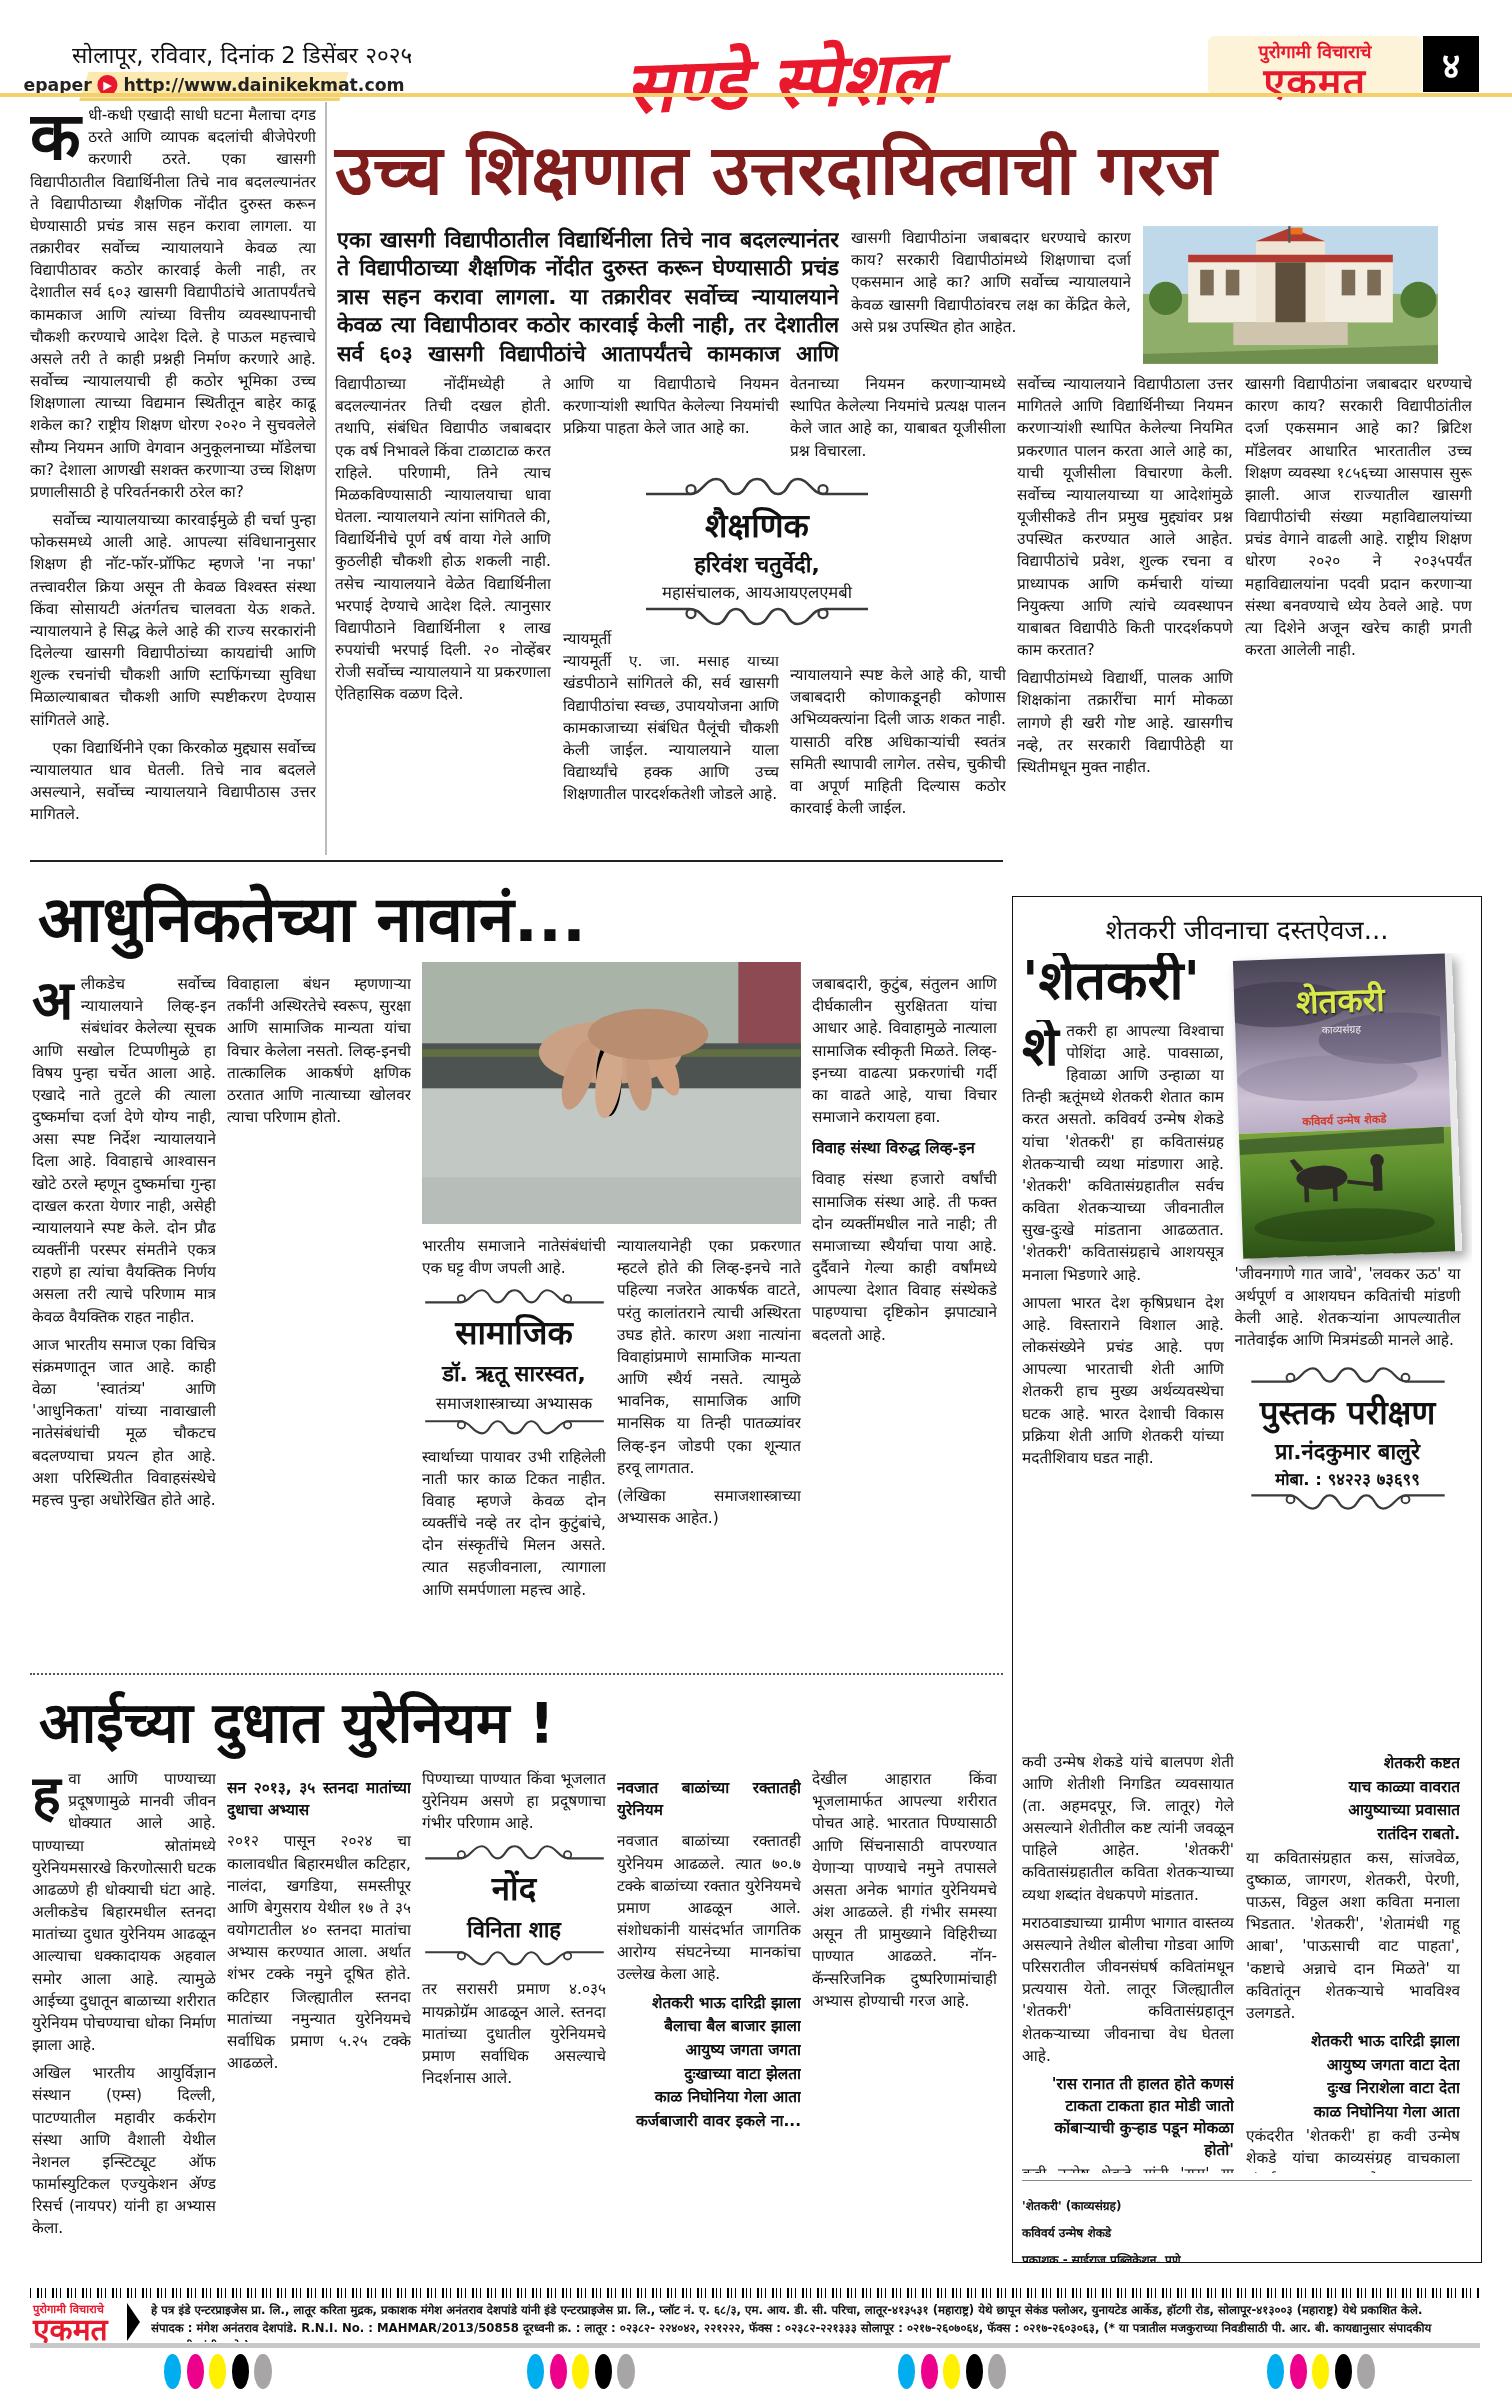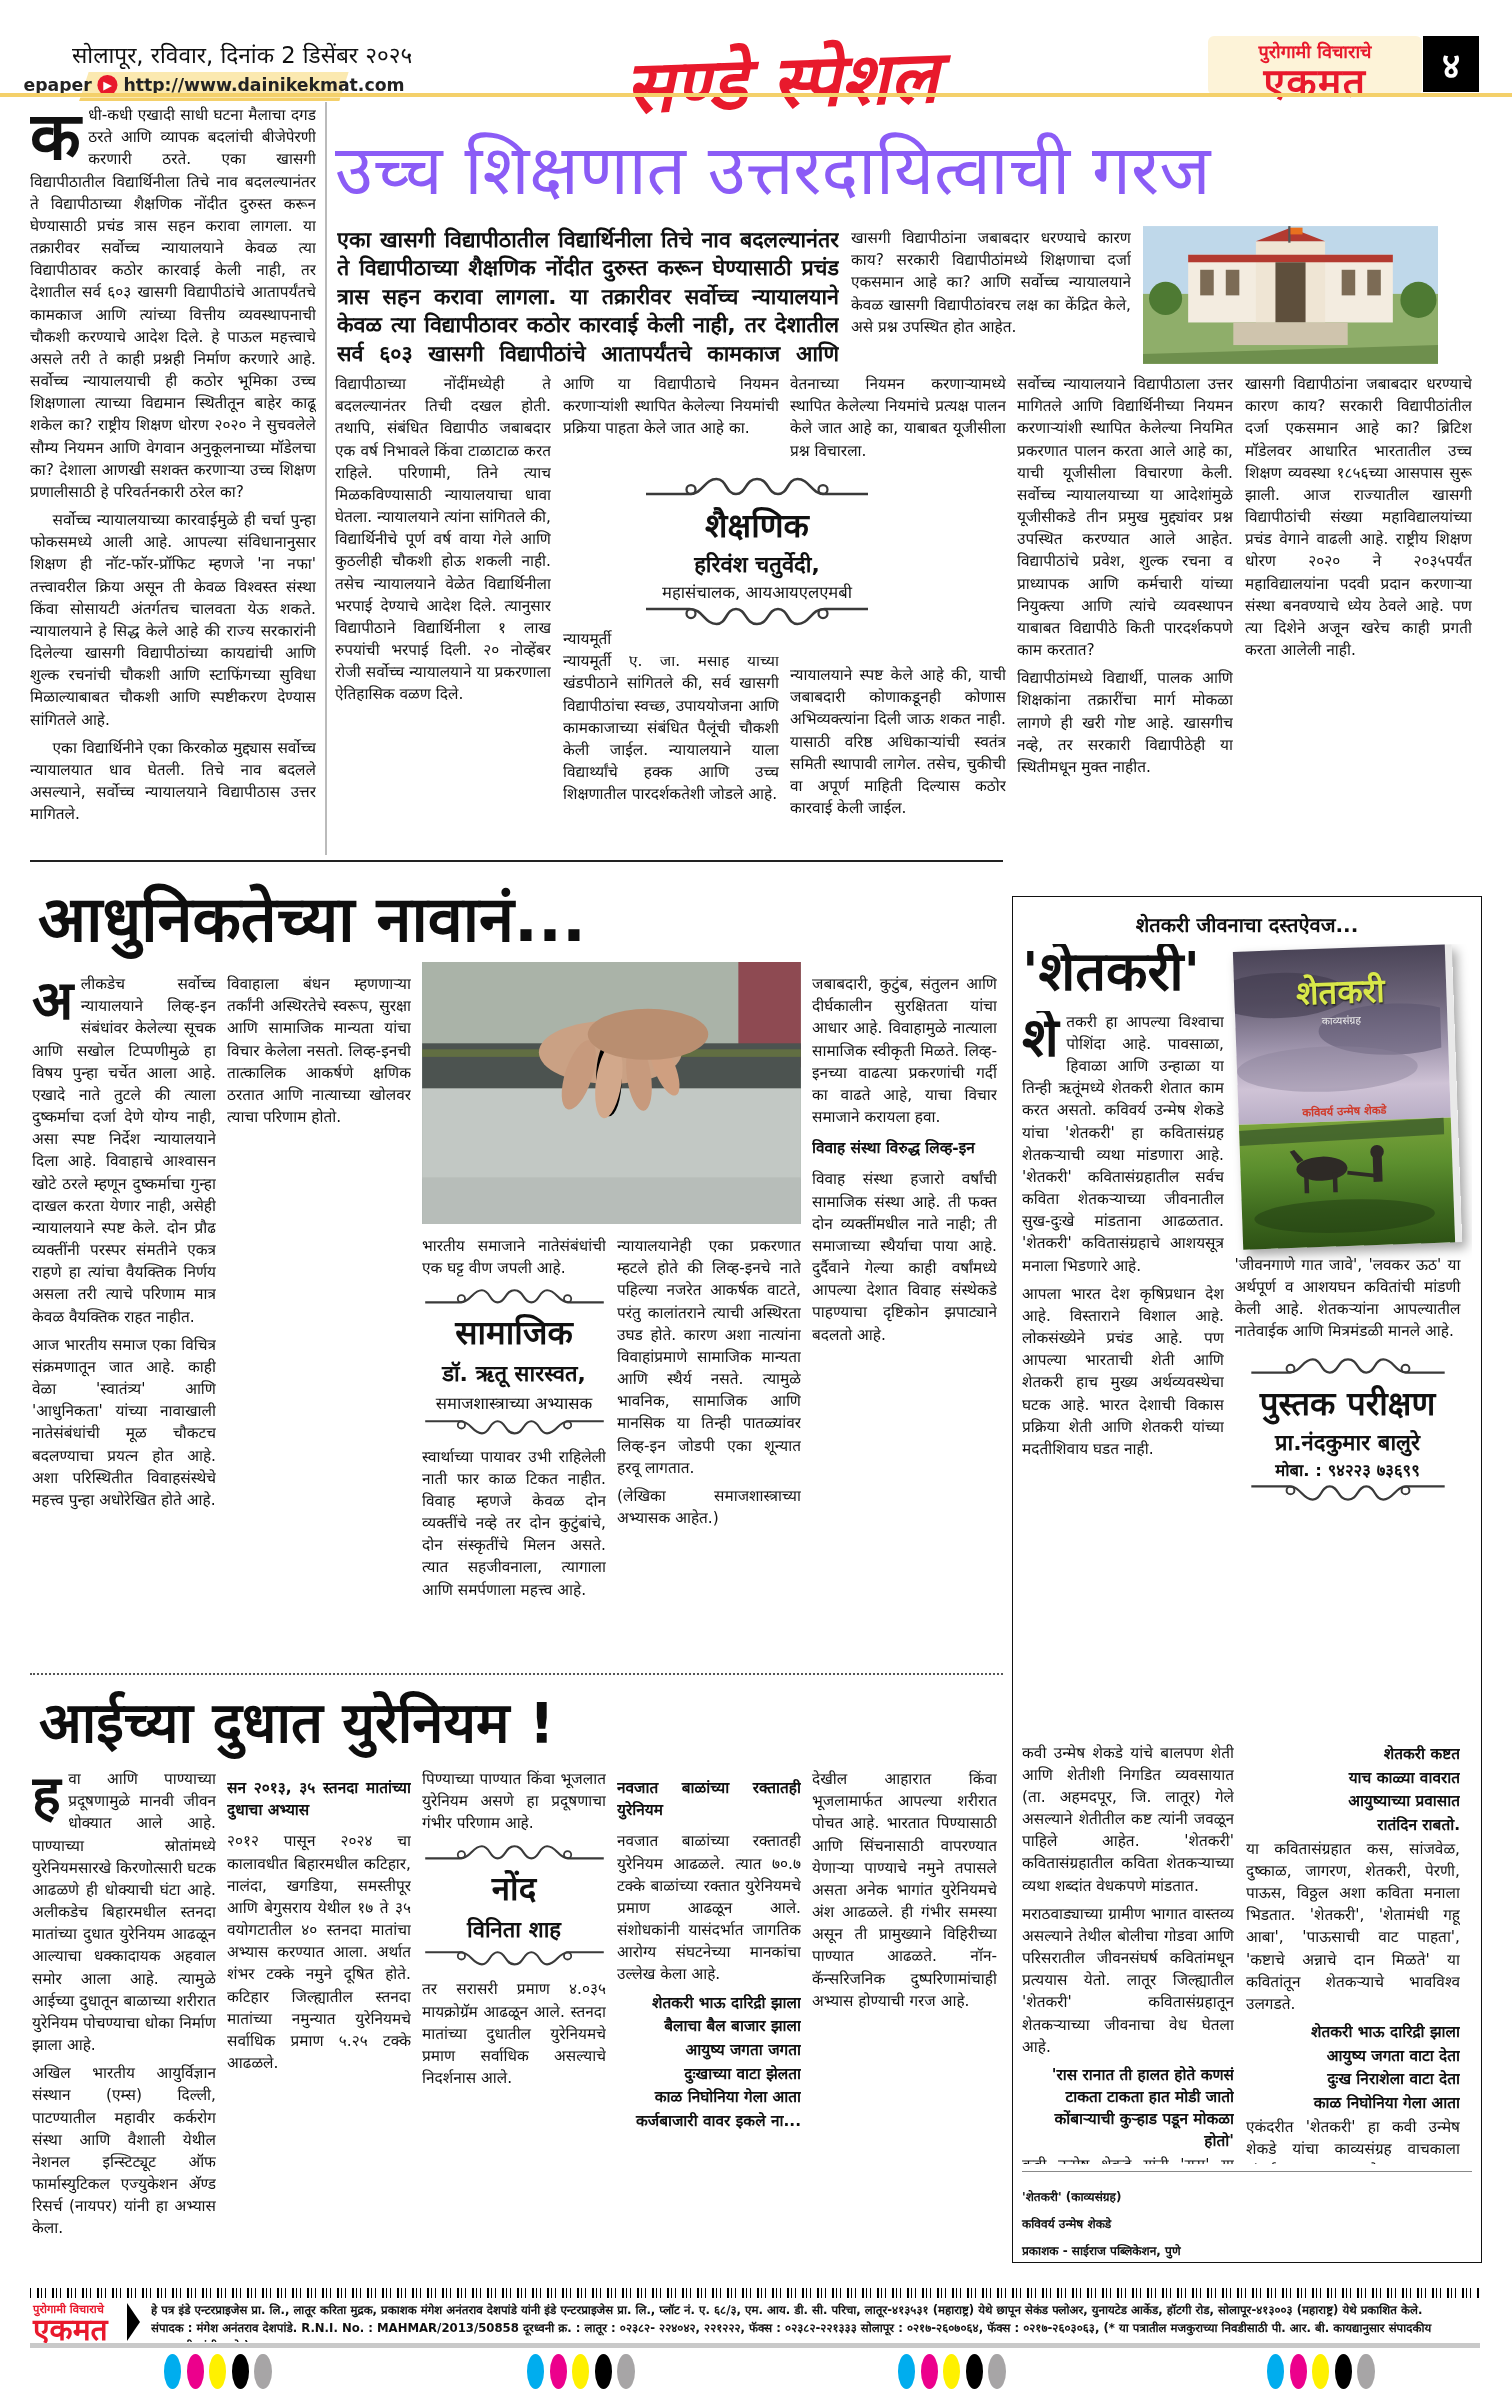--- a/index.html
+++ b/index.html
@@ -26,37 +26,37 @@
   
   .col{text-align:justify;font-size:15.4px;line-height:1.44;overflow:hidden;}
   .para{margin:0 0 6px;text-indent:22.6px;}
   .para.noindent{text-indent:0;}
   .lead{text-indent:0;}
   .subhead{font-weight:bold;text-indent:0;margin:9px 0;}
   .poem-line{font-weight:bold;text-align:right;text-indent:0;margin:1.5px 0;}
   .credit-line{font-weight:bold;text-align:left;text-indent:0;margin:10px 0;}
   .dropcap{float:left;font-size:66px;line-height:.85;font-weight:bold;padding:4.5px 7.5px 0 0;}
   .dropcap.small{font-size:54px;}
-  .headline-main{color:#8b5cf6;font-weight:normal;font-size:69px;line-height:1.05;white-space:nowrap;}
+  .headline-main{color:#7f1d1d;font-weight:bold;font-size:69px;line-height:1.05;white-space:nowrap;}
   .headline-black{color:#0e0e0e;font-weight:bold;white-space:nowrap;}
   .intro{font-weight:bold;font-size:21.5px;line-height:1.32;text-align:justify;overflow:hidden;}
   .vrule{background:#bbb;width:1.5px;}
   .hrule{background:#222;height:2.3px;}
   .hrule-dotted{border-top:2.3px dotted #555;height:0;}
   
   .orn-box{text-align:center;overflow:hidden;background:#fff;}
   .orn-box .sec{font-size:33px;font-weight:bold;margin:1.5px 0;}
   .orn-box .name{font-size:22px;font-weight:bold;margin:1.5px 0;}
   .orn-box .role{font-size:16.6px;margin:0;}
   .flourish{display:block;margin:0 auto;}
   
   .photo{overflow:hidden;background:#dfe7ee;}
   
   .bookbox{border:1.9px solid #111;padding:7.5px 9px;overflow:hidden;background:#fff;}
-  .kicker{border:1.5px solid #111;border-width:0;text-align:center;font-size:20px;font-weight:bold;
+  .kicker{border:1.5px solid #111;border-width:0;text-align:center;font-size:26px;font-weight:normal;
           padding:6px 0 1.5px;}
   .book-headline{font-size:54px;font-weight:bold;line-height:1.05;}
   .cover{position:relative;transform:rotate(-2deg);box-shadow:4.5px 6px 10.5px rgba(0,0,0,.35);
          border-right:7.5px solid #e9e9e9;}
   .cover-sky{position:absolute;inset:0 0 42% 0;
      background:linear-gradient(180deg,#4a4457 0%,#6b6378 30%,#9a90a8 55%,#cfc3d6 80%,#b9aec6 100%);}
   .cover-field{position:absolute;inset:58% 0 0 0;
      background:linear-gradient(180deg,#7aa33b 0%,#5c8f2e 35%,#3f6b1f 70%,#2e5215 100%);}
   .cover-title{position:absolute;top:19.6px;left:0;right:0;text-align:center;color:#d9e84a;
                font-size:33px;font-weight:bold;text-shadow:0.8px 1.5px 1.5px #222;}

